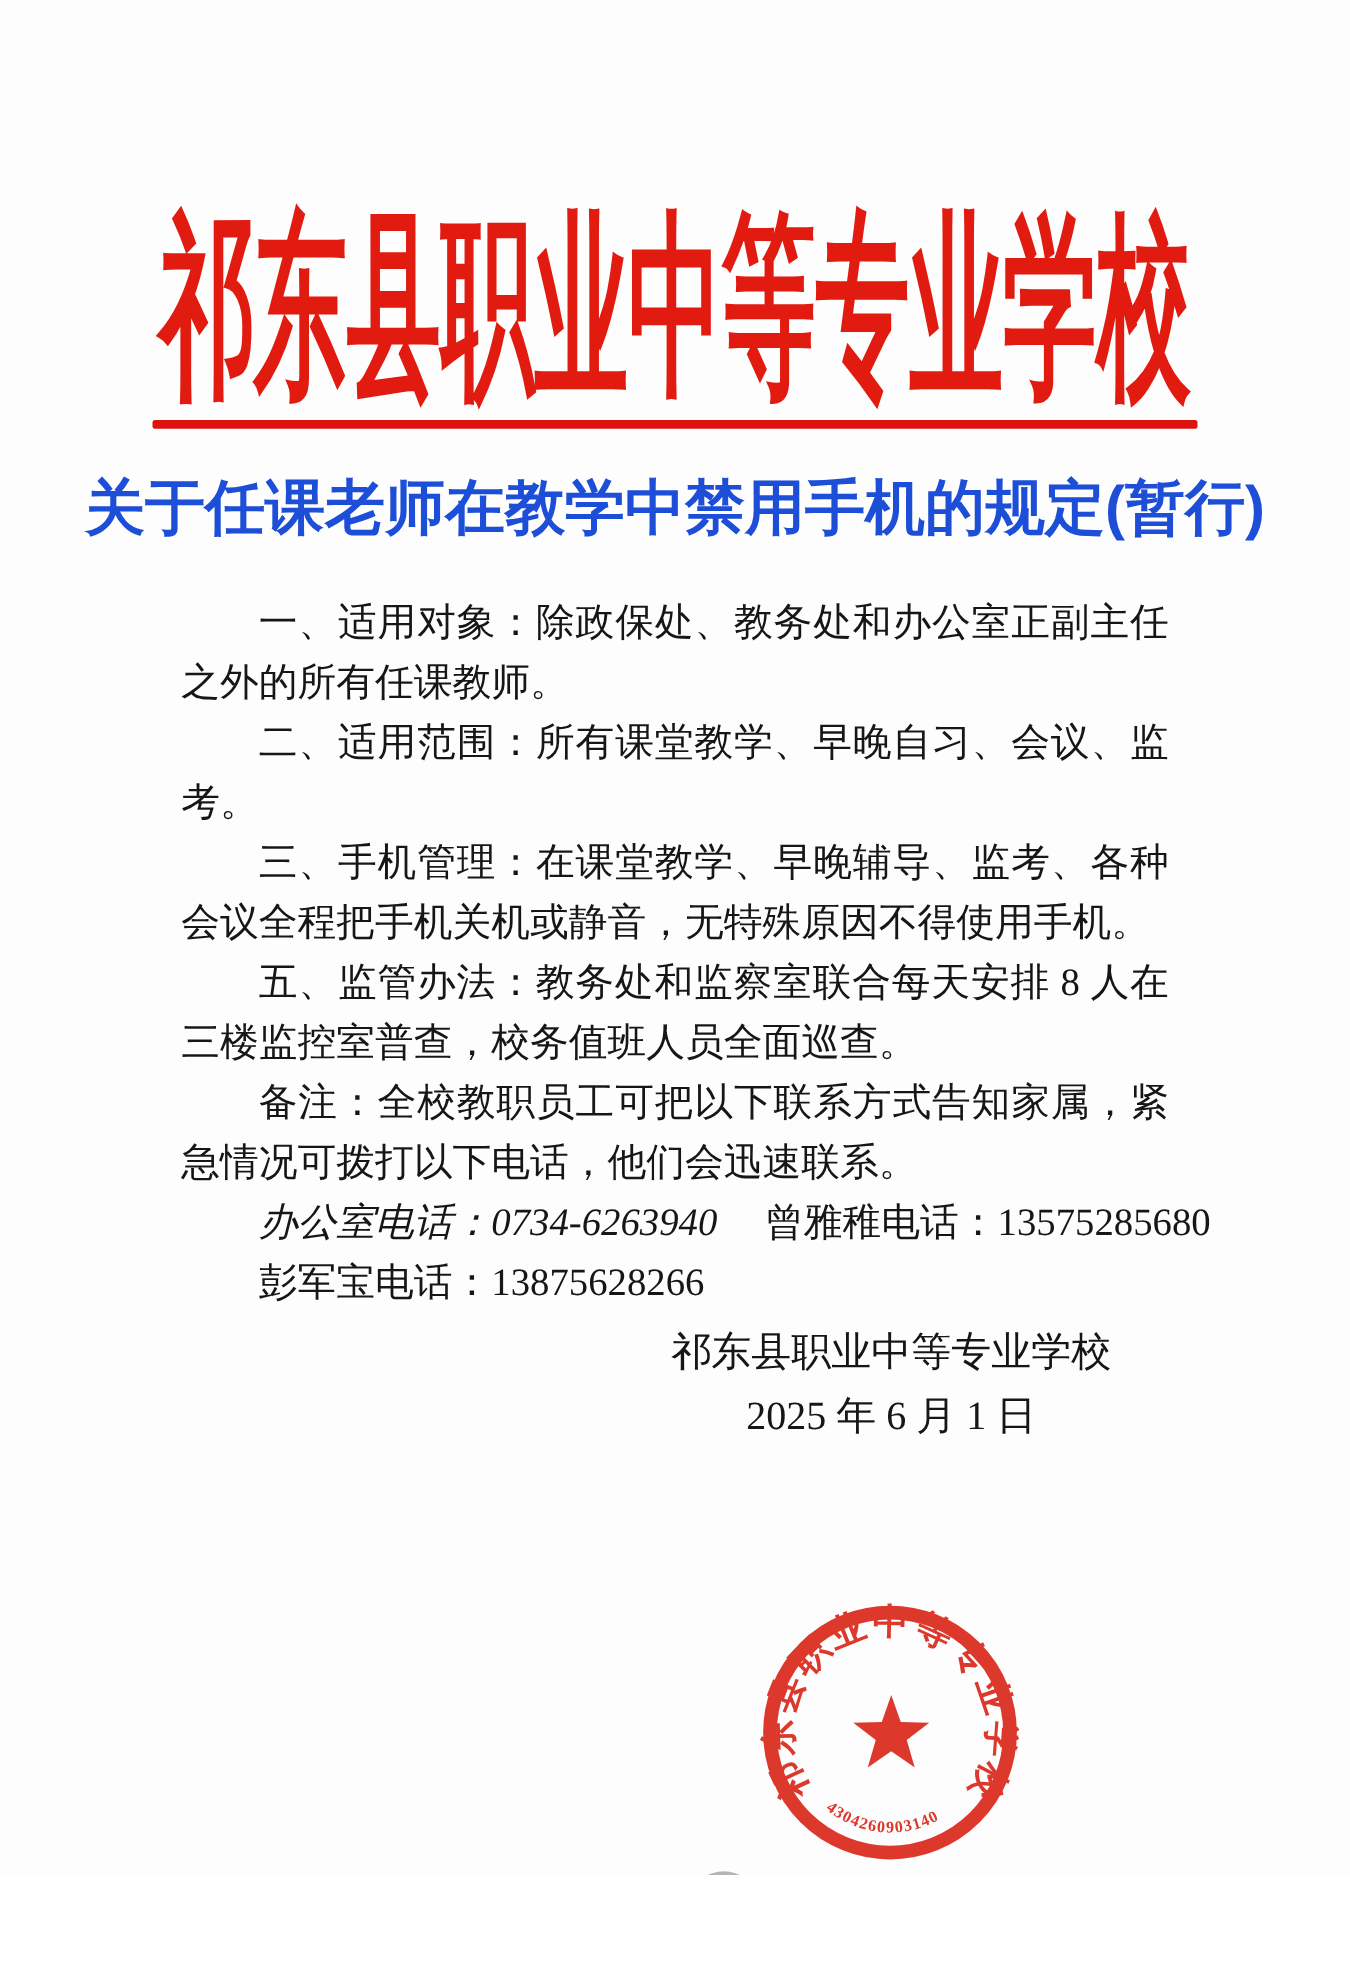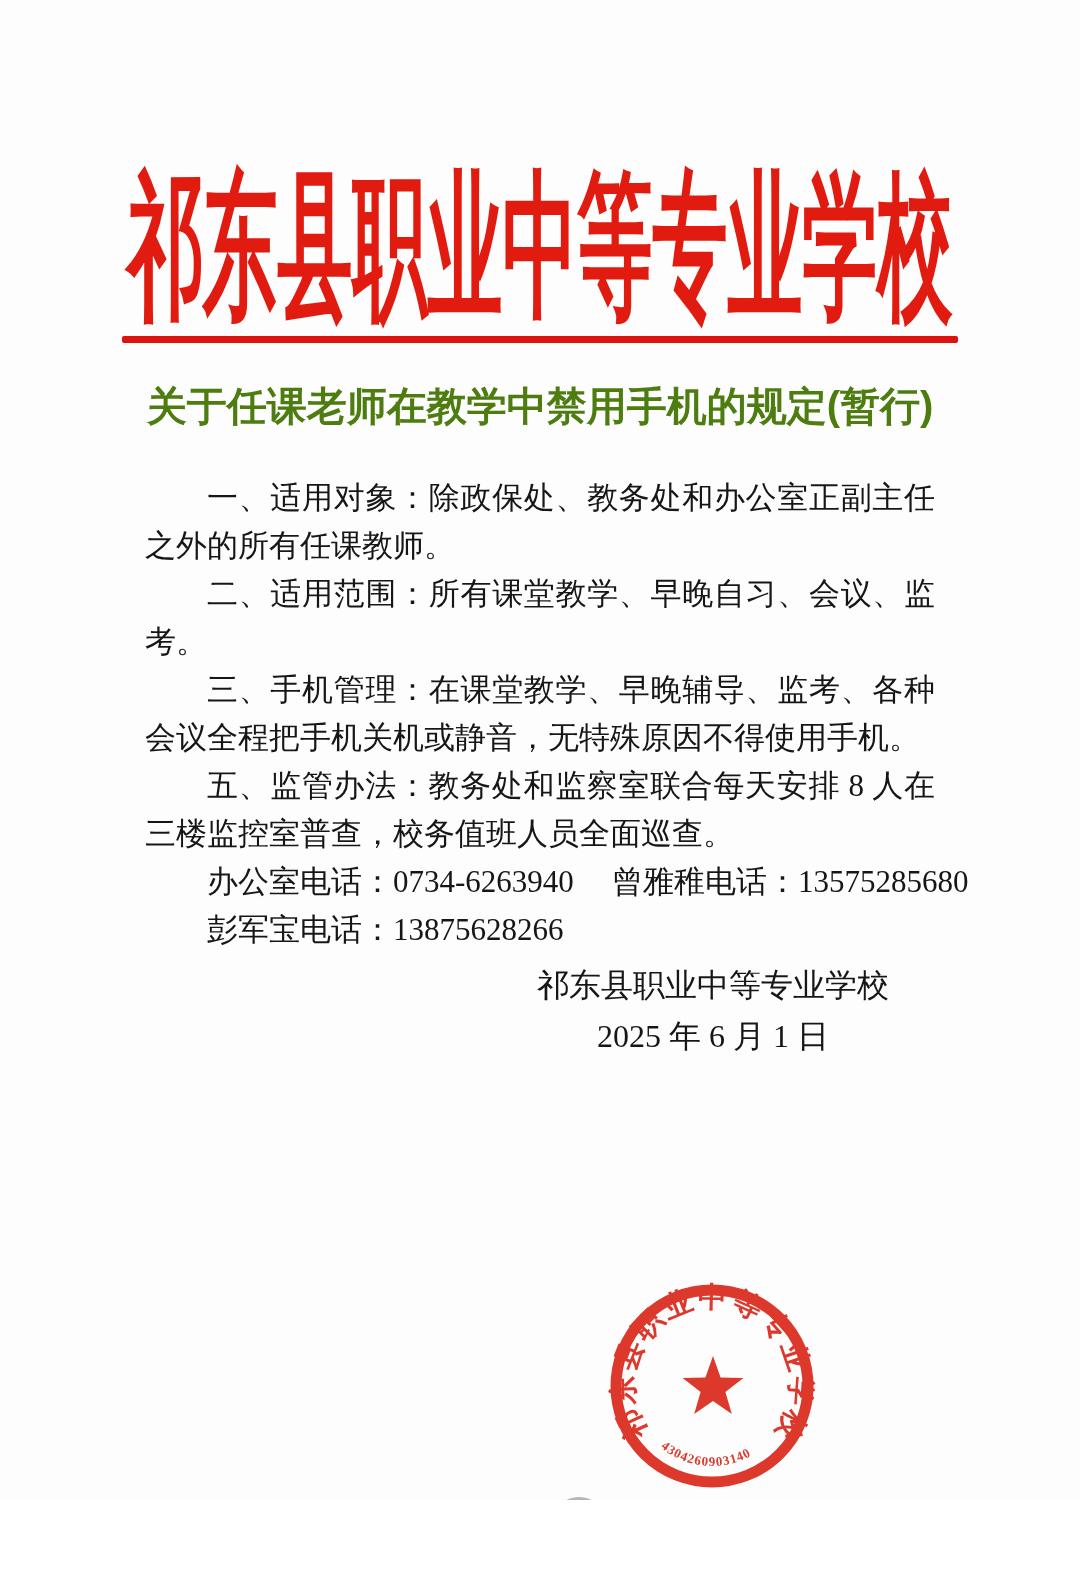--- a/index.html
+++ b/index.html
@@ -31,42 +31,42 @@
     width:836px; height:7px;
     margin:0 auto;
     background:#dd1310;
     border-radius:2px;
   }
   
   .doc-title {
     margin:40px 0 0 0;
     text-align:center;
     font-family:"Liberation Sans", sans-serif;
-    font-size:40px;
+    font-size:48px;
     line-height:47px;
     font-weight:700;
-    color:#4d7c0f;
+    color:#1d4ed8;
     letter-spacing:0;
   }
   
   .body-text {
     width:790px;
     margin:44px auto 0 auto;
     font-size:31px;
     line-height:48px;
     text-align:justify;
   }
   .body-text p { margin:0; text-indent:2em; }
   .contact-row {
     display:flex;
     margin-left:62px;
     line-height:48px;
     white-space:nowrap;
   }
-  .contact-left { width:405px; flex:0 0 auto; }
+  .contact-left { width:405px; flex:0 0 auto;font-style:italic; }
   .contact-right { flex:0 0 auto; }
   .signature {
     width:400px;
     margin:6px 0 0 368px;
     text-align:center;
     line-height:51px;
     font-size:32px;
   }
   
   .seal {
@@ -106,20 +106,21 @@
   </div>
   <div class="red-rule"></div>
 
   <h1 class="doc-title">关于任课老师在教学中禁用手机的规定(暂行)</h1>
 
   <div class="body-text">
     <p>一、适用对象：除政保处、教务处和办公室正副主任之外的所有任课教师。</p>
     <p>二、适用范围：所有课堂教学、早晚自习、会议、监考。</p>
     <p>三、手机管理：在课堂教学、早晚辅导、监考、各种会议全程把手机关机或静音，无特殊原因不得使用手机。</p>
     <p>五、监管办法：教务处和监察室联合每天安排 8 人在三楼监控室普查，校务值班人员全面巡查。</p>
+    <p>备注：全校教职员工可把以下联系方式告知家属，紧急情况可拨打以下电话，他们会迅速联系。</p>
 
     <div class="contact-row">
       <span class="contact-left">办公室电话：0734-6263940</span>
       <span class="contact-right">曾雅稚电话：13575285680</span>
     </div>
     <div class="contact-row">
       <span class="contact-right">彭军宝电话：13875628266</span>
     </div>
 
     <div class="signature">

